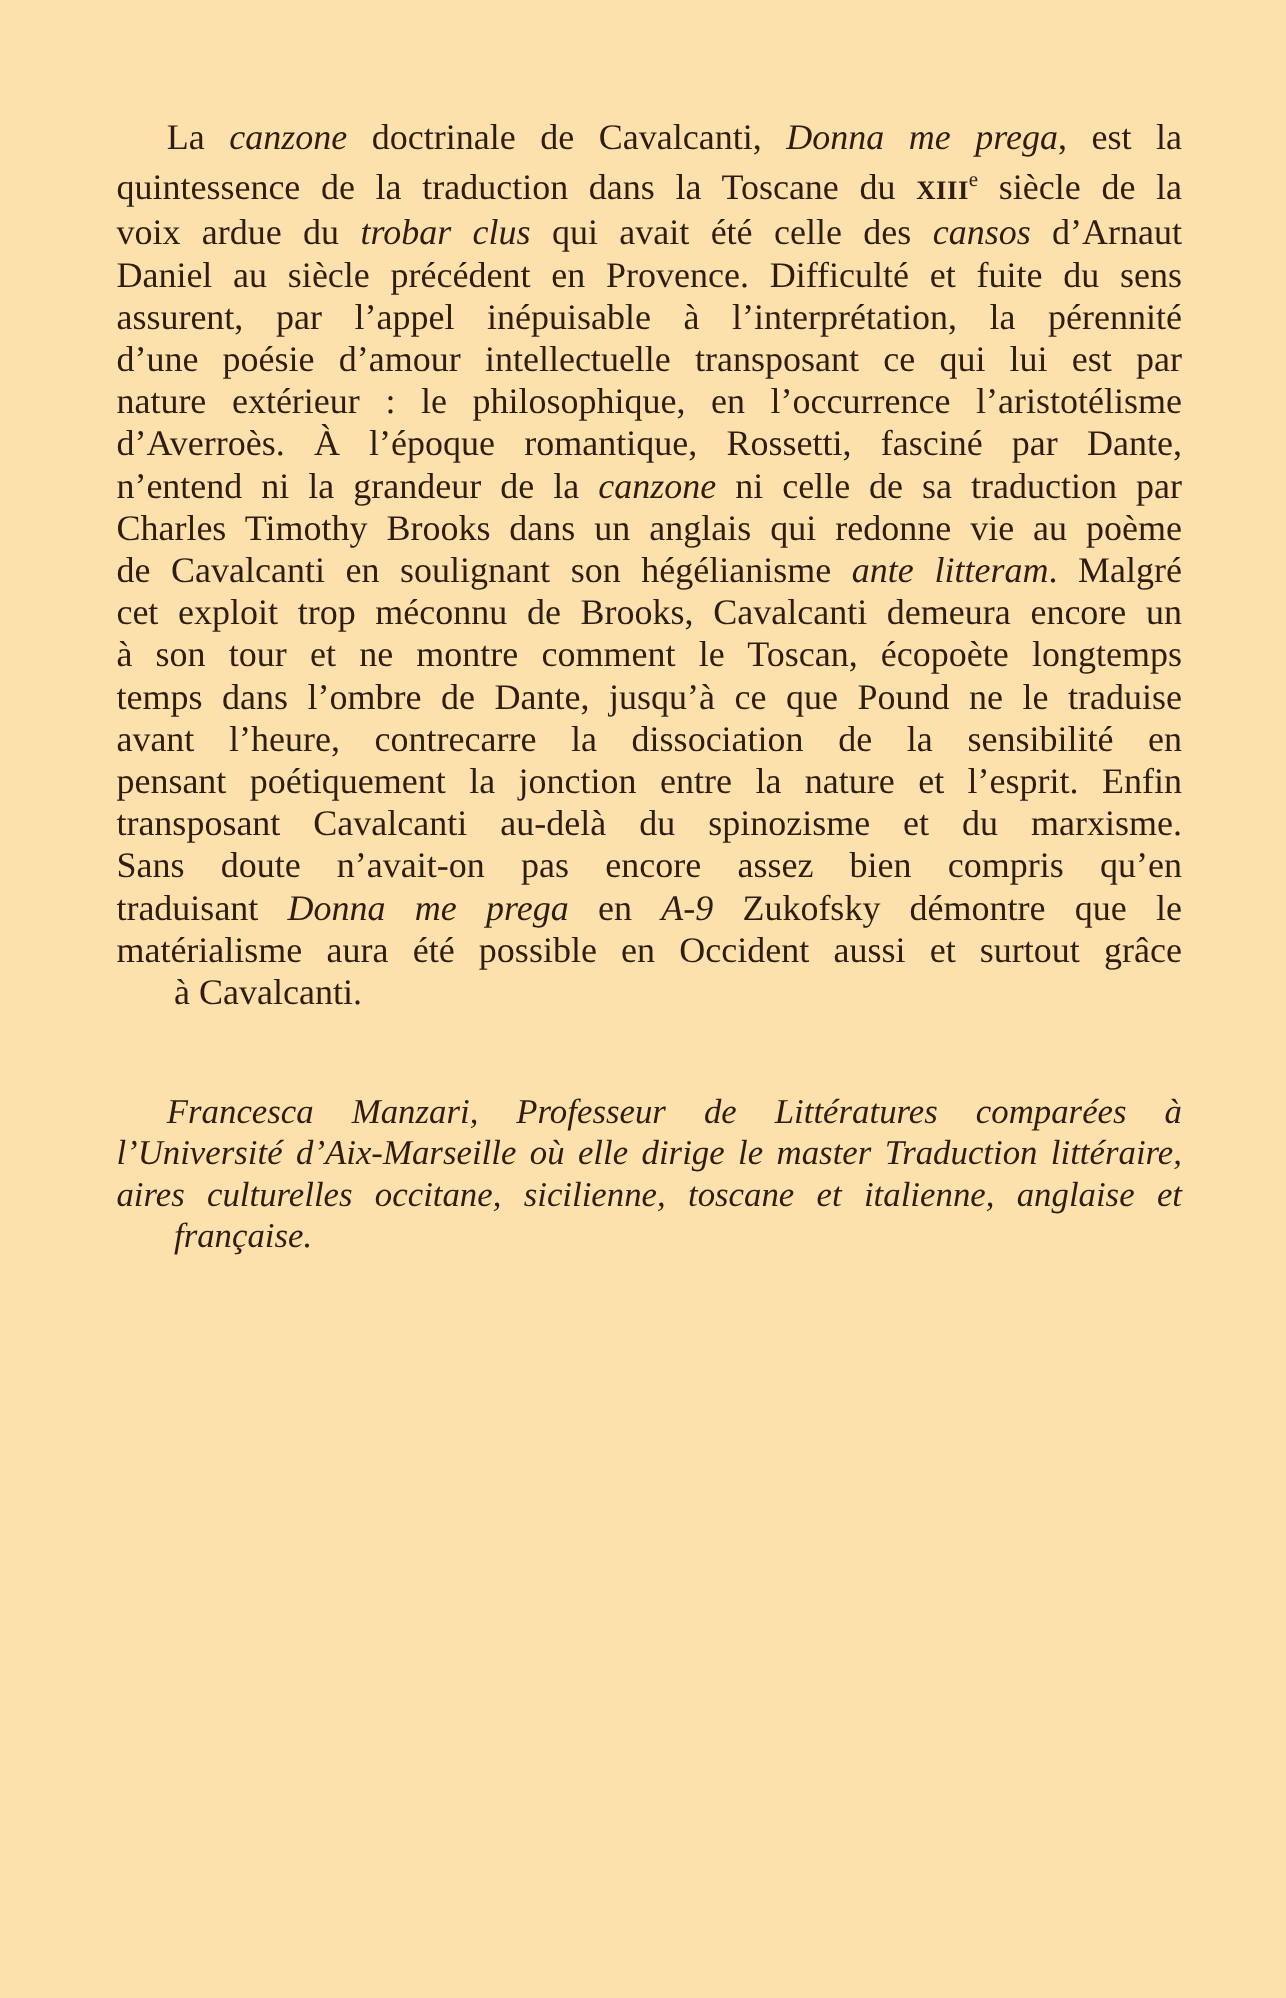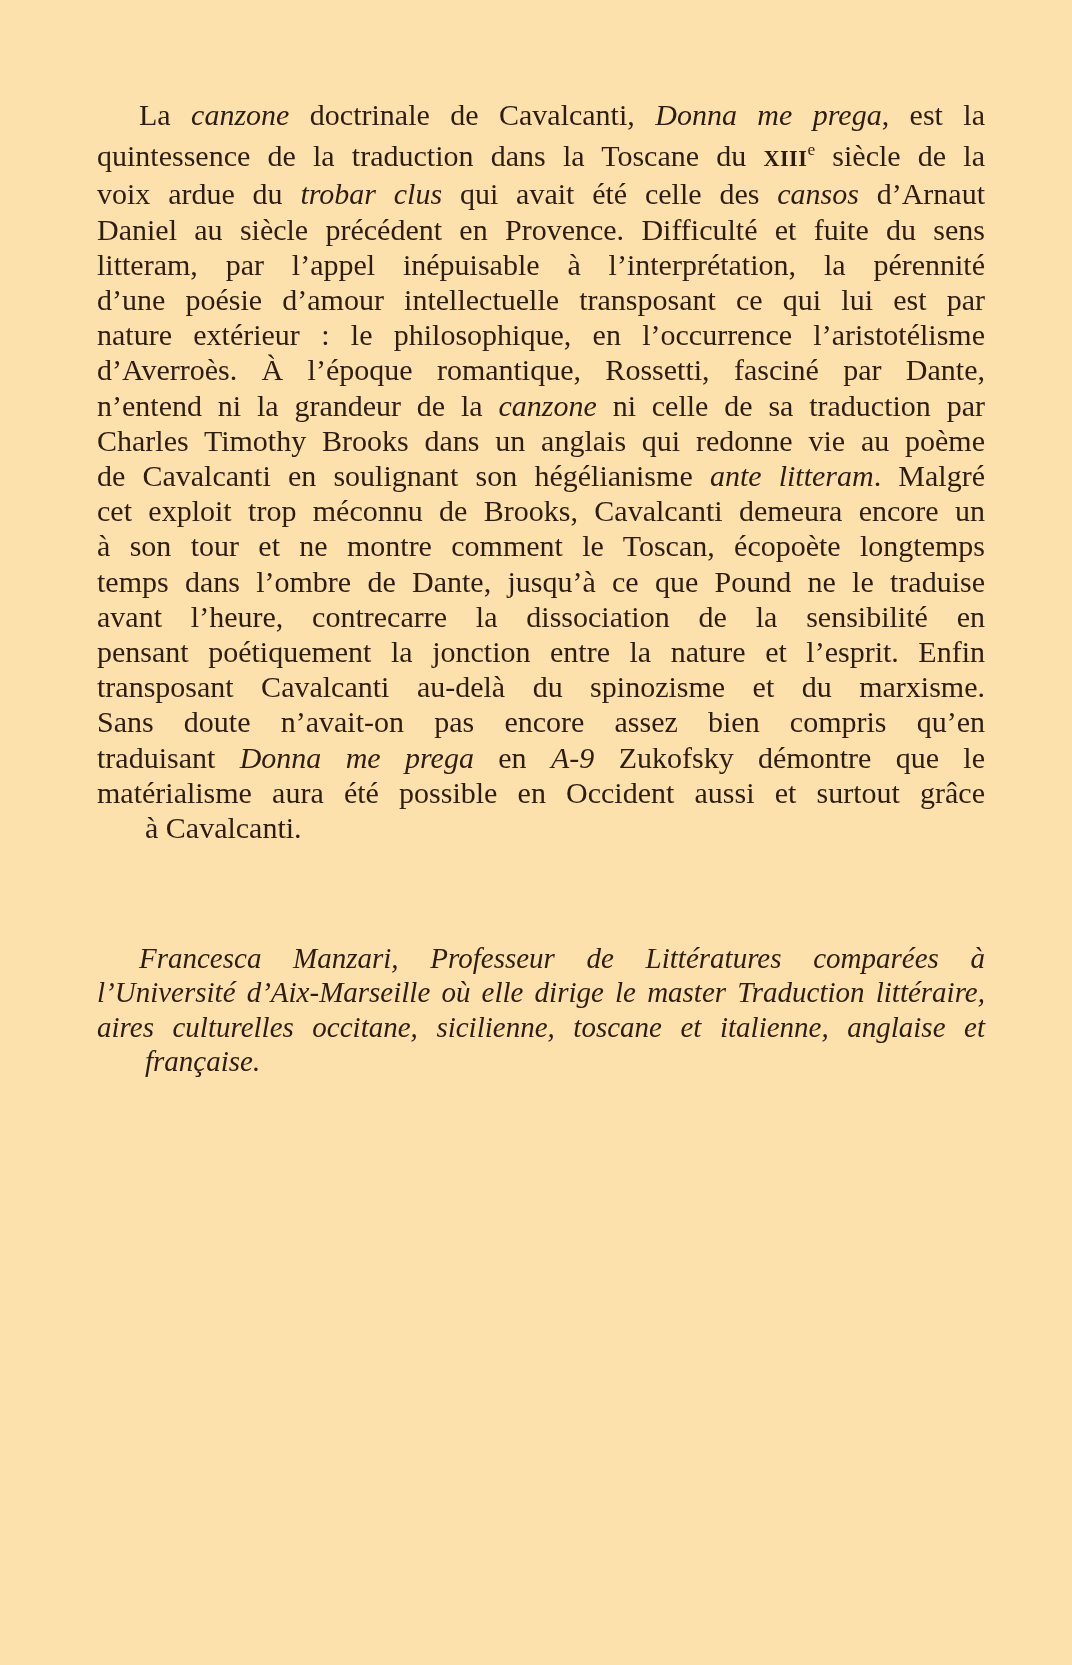--- a/index.html
+++ b/index.html
@@ -10,21 +10,21 @@
     background:#fce1ad;
     color:#2e1d12;
     font-family:"Liberation Serif", serif;
     overflow:hidden;
   }
   .synopsis{
     position:absolute;left:97px;top:97px;width:888px;
     font-size:30px;line-height:35.2px;
   }
   .bio{
-    position:absolute;left:97px;top:941px;width:888px;
+    position:absolute;left:97px;top:910px;width:888px;
     font-size:29px;line-height:34.4px;
     font-style:italic;
   }
   .tline{
     text-align:justify;
     text-align-last:justify;
     text-justify:inter-word;
   }
   .tline.indent{text-indent:42px;}
   .tline.last{text-align-last:left;margin-left:48px;}
@@ -55,21 +55,21 @@
 </head>
 <body>
 
 <div class="page">
 
   <div class="synopsis">
       <div class="tline indent"><span>La </span><span class="i">canzone</span><span> doctrinale de Cavalcanti, </span><span class="i">Donna me prega</span><span>, est la</span></div>
       <div class="tline"><span>quintessence de la traduction dans la Toscane du </span><span class="sc">XIII</span><span class="sup">e</span><span> siècle de la</span></div>
       <div class="tline"><span>voix ardue du </span><span class="i">trobar clus</span><span> qui avait été celle des </span><span class="i">cansos</span><span> d’Arnaut</span></div>
       <div class="tline"><span>Daniel au siècle précédent en Provence. Difficulté et fuite du sens</span></div>
-      <div class="tline"><span>litteram, par l’appel inépuisable à l’interprétation, la pérennité</span></div>
+      <div class="tline"><span>assurent, par l’appel inépuisable à l’interprétation, la pérennité</span></div>
       <div class="tline"><span>d’une poésie d’amour intellectuelle transposant ce qui lui est par</span></div>
       <div class="tline"><span>nature extérieur : le philosophique, en l’occurrence l’aristotélisme</span></div>
       <div class="tline"><span>d’Averroès. À l’époque romantique, Rossetti, fasciné par Dante,</span></div>
       <div class="tline"><span>n’entend ni la grandeur de la </span><span class="i">canzone</span><span> ni celle de sa traduction par</span></div>
       <div class="tline"><span>Charles Timothy Brooks dans un anglais qui redonne vie au poème</span></div>
       <div class="tline"><span>de Cavalcanti en soulignant son hégélianisme </span><span class="i">ante litteram</span><span>. Malgré</span></div>
       <div class="tline"><span>cet exploit trop méconnu de Brooks, Cavalcanti demeura encore un</span></div>
       <div class="tline"><span>à son tour et ne montre comment le Toscan, écopoète longtemps</span></div>
       <div class="tline"><span>temps dans l’ombre de Dante, jusqu’à ce que Pound ne le traduise</span></div>
       <div class="tline"><span>avant l’heure, contrecarre la dissociation de la sensibilité en</span></div>

